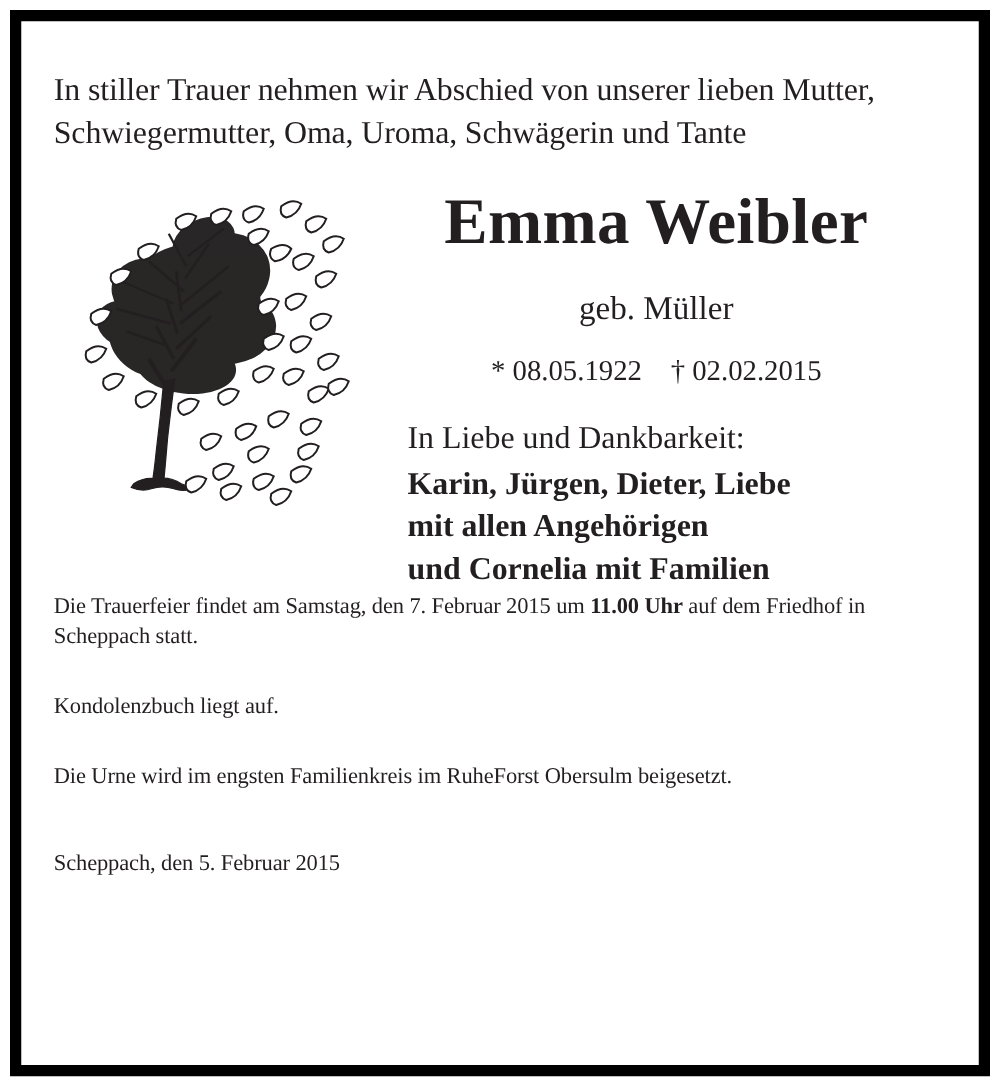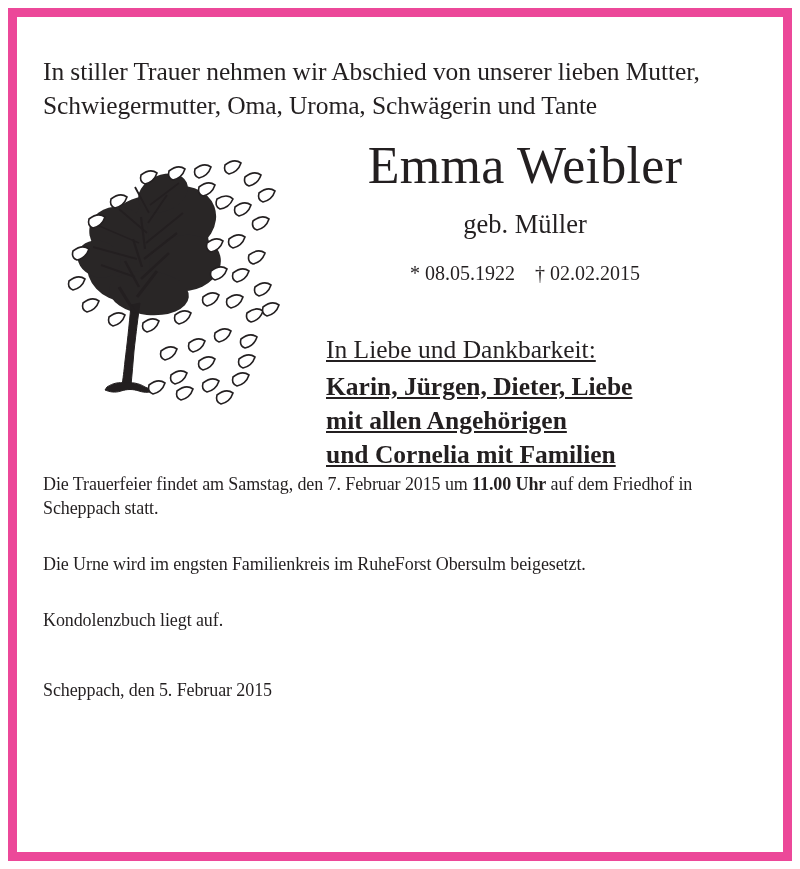--- a/index.html
+++ b/index.html
@@ -15,21 +15,21 @@
     color: #231f20;
   }
 
   .obituary-card {
     position: absolute;
     left: 8px;
     top: 8px;
     width: 784px;
     height: 853px;
     box-sizing: border-box;
-    border: 9px solid #ec4899;
+    border: 9px solid #000000;
     background: #ffffff;
   }
 
   .card-inner {
     position: relative;
     width: 100%;
     height: 100%;
     box-sizing: border-box;
     padding: 30px 26px 0 26px;
   }
@@ -66,48 +66,47 @@
   .name-block {
     position: absolute;
     left: 232px;
     top: 0;
     width: 500px;
     text-align: center;
   }
 
   .deceased-name {
     font-size: 52px;
-    font-weight: normal;
+    font-weight: bold;
     line-height: 1.05;
     letter-spacing: 0.3px;
-    margin: 0;
+    margin: 12px;
   }
 
   .maiden-name {
     font-size: 26.5px;
     line-height: 1.2;
-    margin: 16px 0 0 0;
+    margin: 26px 0 0 0;
     text-align: center;
   }
 
   .life-dates {
-    font-size: 20px;
+    font-size: 23px;
     line-height: 1.2;
     margin: 20px 0 0 0;
     white-space: pre;
   }
 
   
   .family-block {
     position: absolute;
     left: 283px;
     top: 194px;
     width: 420px;
     text-align: left;
-    text-decoration: underline;
   }
   .gratitude-line {
     font-size: 25.5px;
     line-height: 1.3;
     margin: 0;
   }
   .family-names {
     font-size: 25.5px;
     font-weight: bold;
     line-height: 1.33;
@@ -245,21 +244,21 @@
       </div>
 
     </div>
 
     <div class="details">
       <p class="para">
         <span>Die Trauerfeier findet am Samstag, den 7. Februar 2015</span>
         <span>um </span><b>11.00 Uhr</b><span> auf dem Friedhof in Scheppach statt.</span>
       </p>
 
+      <p class="para">Kondolenzbuch liegt auf.</p>
+
       <p class="para">Die Urne wird im engsten Familienkreis im RuheForst Obersulm beigesetzt.</p>
-
-      <p class="para">Kondolenzbuch liegt auf.</p>
 
       <p class="para place-date">Scheppach, den 5. Februar 2015</p>
     </div>
 
   </div>
 </div>
 
 </body></html>

